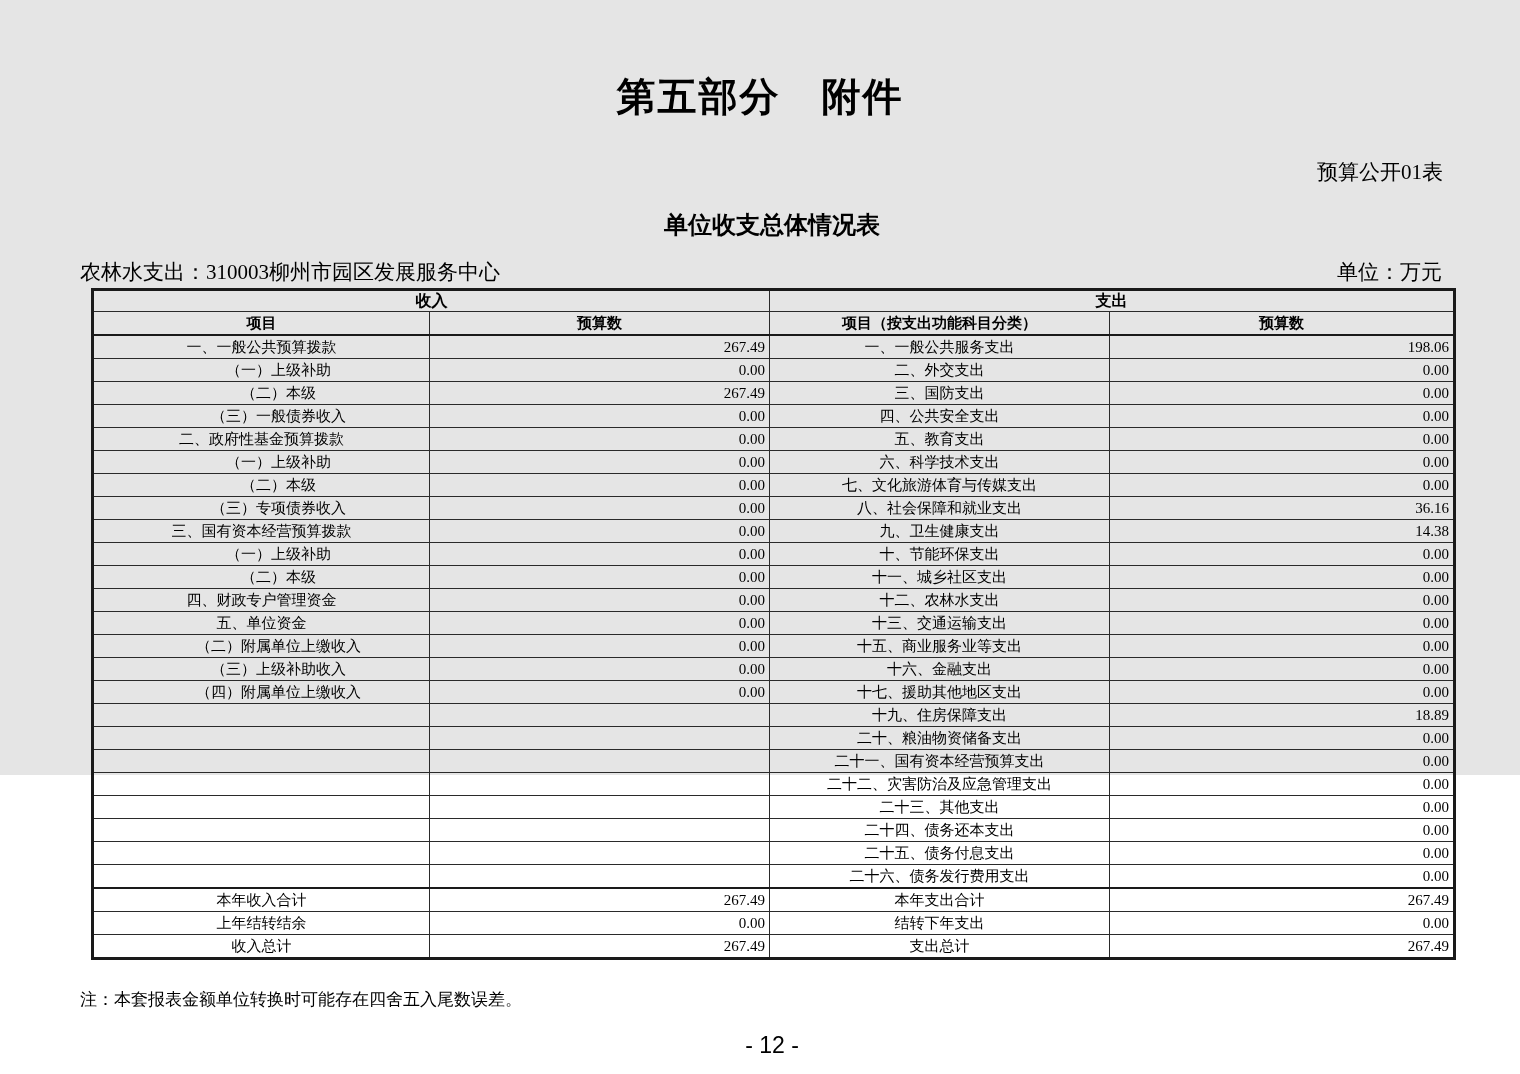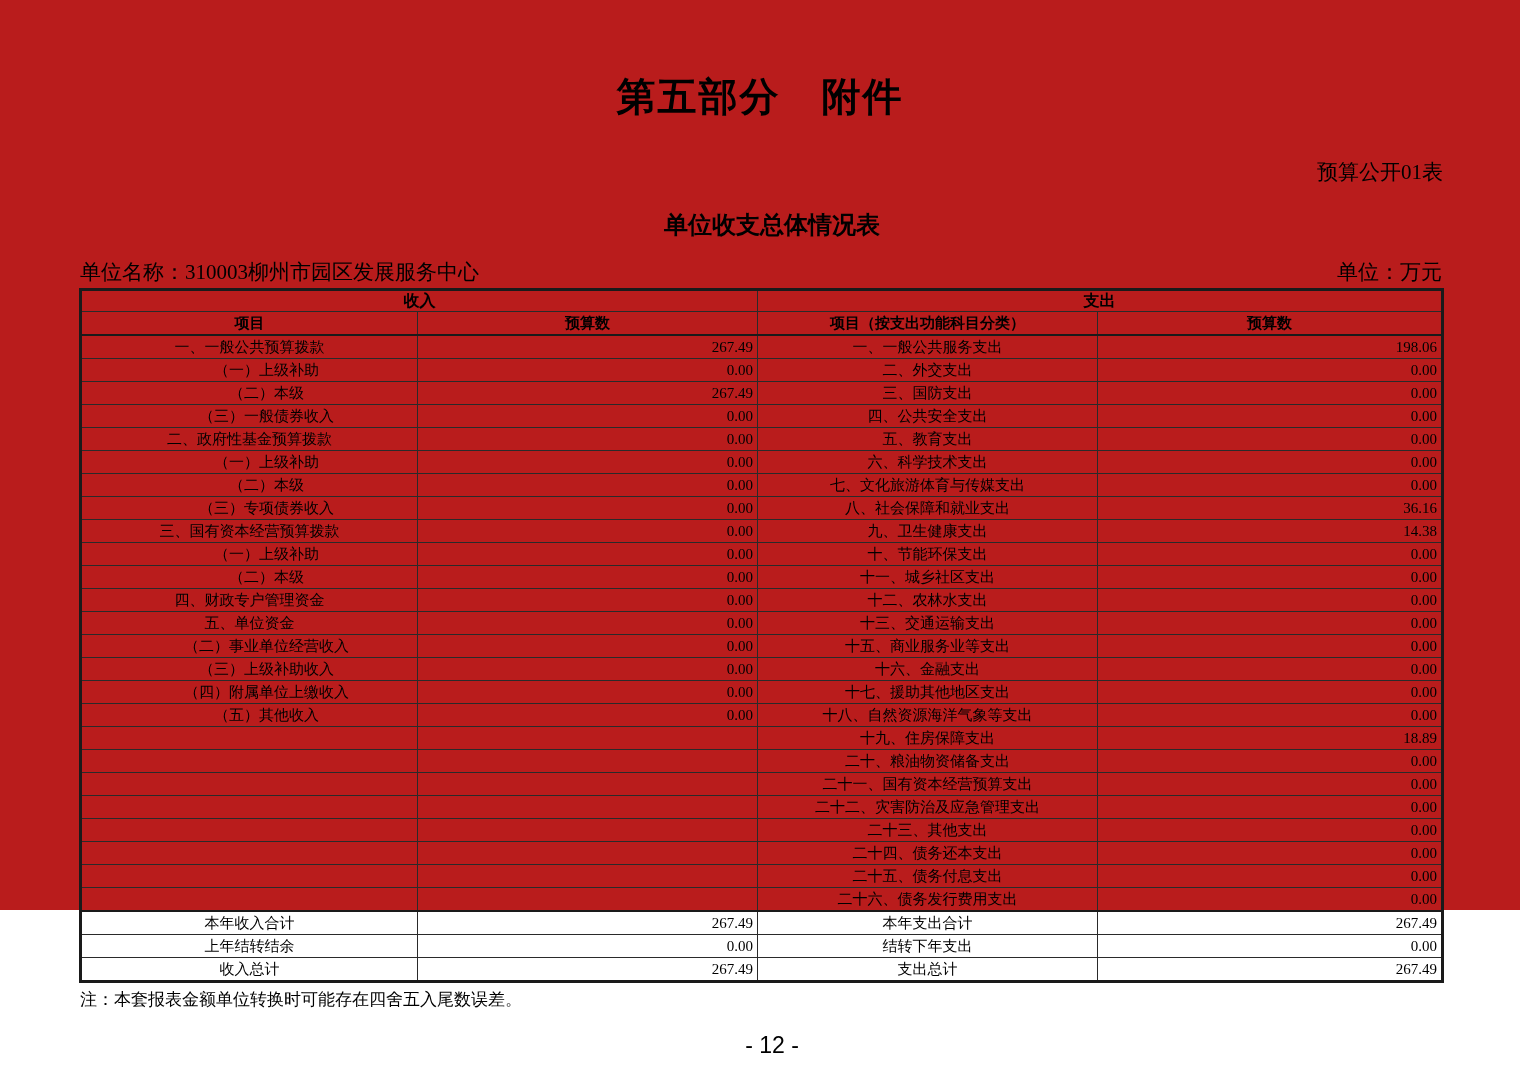--- a/index.html
+++ b/index.html
@@ -4,21 +4,21 @@
 <style>
   * { margin: 0; padding: 0; box-sizing: border-box; }
   html, body { background: #ffffff; }
   body {
     width: 1520px; height: 1074px;
     font-family: "Liberation Serif", "DejaVu Serif", serif;
     color: #000;
     position: relative;
     overflow: hidden;
   }
-  .page { position: relative; width: 1520px; height: 910px; background: #b91c1c; }
+  .page { position: relative; width: 1520px; height: 775px; background: #e5e5e5; }
 
   .doc-title {
     position: absolute; top: 70px; left: 0; width: 100%;
     text-align: center;
     font-family: "Liberation Sans", "DejaVu Sans", sans-serif;
     font-size: 39px; font-weight: bold; letter-spacing: 2px;
   }
   .form-label {
     position: absolute; top: 158px; right: 77px;
     font-size: 21px;
@@ -29,21 +29,21 @@
     text-align: center;
     font-size: 24px; font-weight: bold;
   }
   .unit-line {
     position: absolute; top: 258px; left: 80px; width: 1362px;
     display: flex; justify-content: space-between; align-items: flex-end;
     font-size: 21px;
   }
 
   table.budget {
-    position: absolute; top: 288px; left: 79px;
+    position: absolute; top: 288px; left: 91px;
     width: 1362px;
     border-collapse: collapse;
     table-layout: fixed;
     border-radius: 16px;
   }
   table.budget { border: 3px solid #1a1a1a; }
   table.budget th, table.budget td {
     border: 1.6px solid #2a2a2a;
     font-size: 15px;
     line-height: 22px;
@@ -77,21 +77,21 @@
 
 <div class="page">
 
   <div class="doc-title">第五部分　附件</div>
 
   <div class="form-label">预算公开01表</div>
 
   <div class="table-title">单位收支总体情况表</div>
 
   <div class="unit-line">
-    <span>单位名称：310003柳州市园区发展服务中心</span>
+    <span>农林水支出：310003柳州市园区发展服务中心</span>
     <span>单位：万元</span>
   </div>
 
   <table class="budget">
     <colgroup>
       <col style="width:337px">
         <col style="width:340px">
         <col style="width:340px">
         <col style="width:345px">
     </colgroup>
@@ -180,41 +180,35 @@
           <td class="item">十二、农林水支出</td>
           <td class="num">0.00</td>
         </tr>
         <tr>
           <td class="item">五、单位资金</td>
           <td class="num">0.00</td>
           <td class="item">十三、交通运输支出</td>
           <td class="num">0.00</td>
         </tr>
         <tr>
-          <td class="item indent">（二）事业单位经营收入</td>
+          <td class="item indent">（二）附属单位上缴收入</td>
           <td class="num">0.00</td>
           <td class="item">十五、商业服务业等支出</td>
           <td class="num">0.00</td>
         </tr>
         <tr>
           <td class="item indent">（三）上级补助收入</td>
           <td class="num">0.00</td>
           <td class="item">十六、金融支出</td>
           <td class="num">0.00</td>
         </tr>
         <tr>
           <td class="item indent">（四）附属单位上缴收入</td>
           <td class="num">0.00</td>
           <td class="item">十七、援助其他地区支出</td>
-          <td class="num">0.00</td>
-        </tr>
-        <tr>
-          <td class="item indent">（五）其他收入</td>
-          <td class="num">0.00</td>
-          <td class="item">十八、自然资源海洋气象等支出</td>
           <td class="num">0.00</td>
         </tr>
         <tr>
           <td class="item"></td>
           <td class="num"></td>
           <td class="item">十九、住房保障支出</td>
           <td class="num">18.89</td>
         </tr>
         <tr>
           <td class="item"></td>

